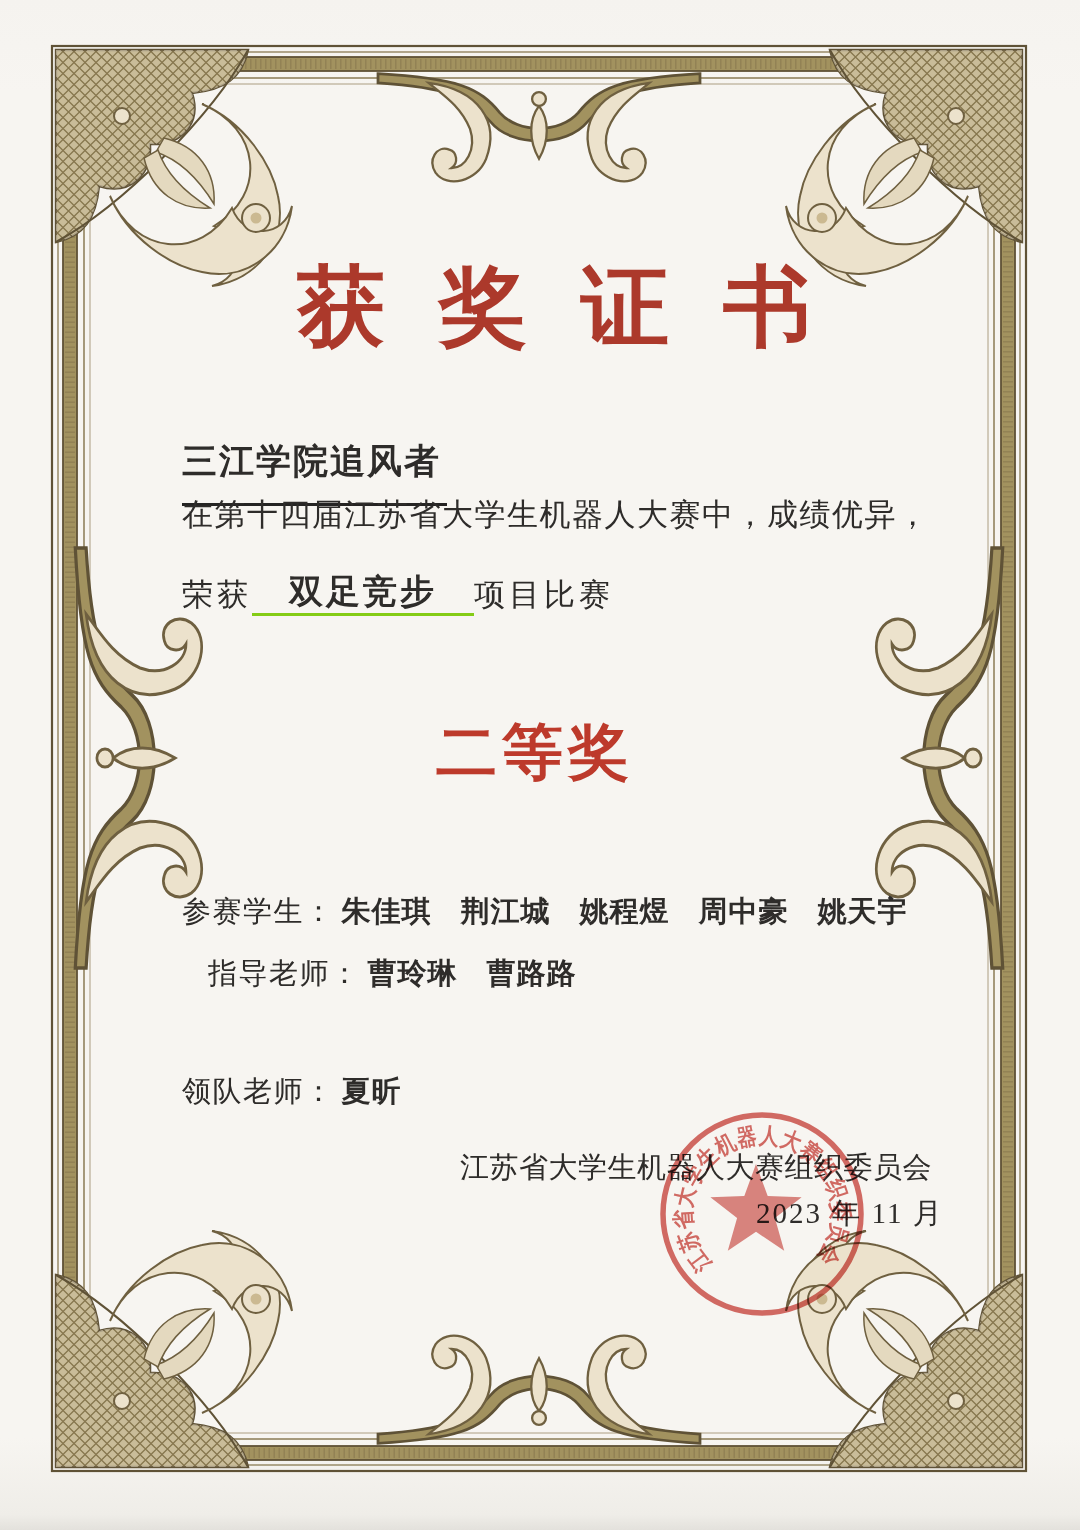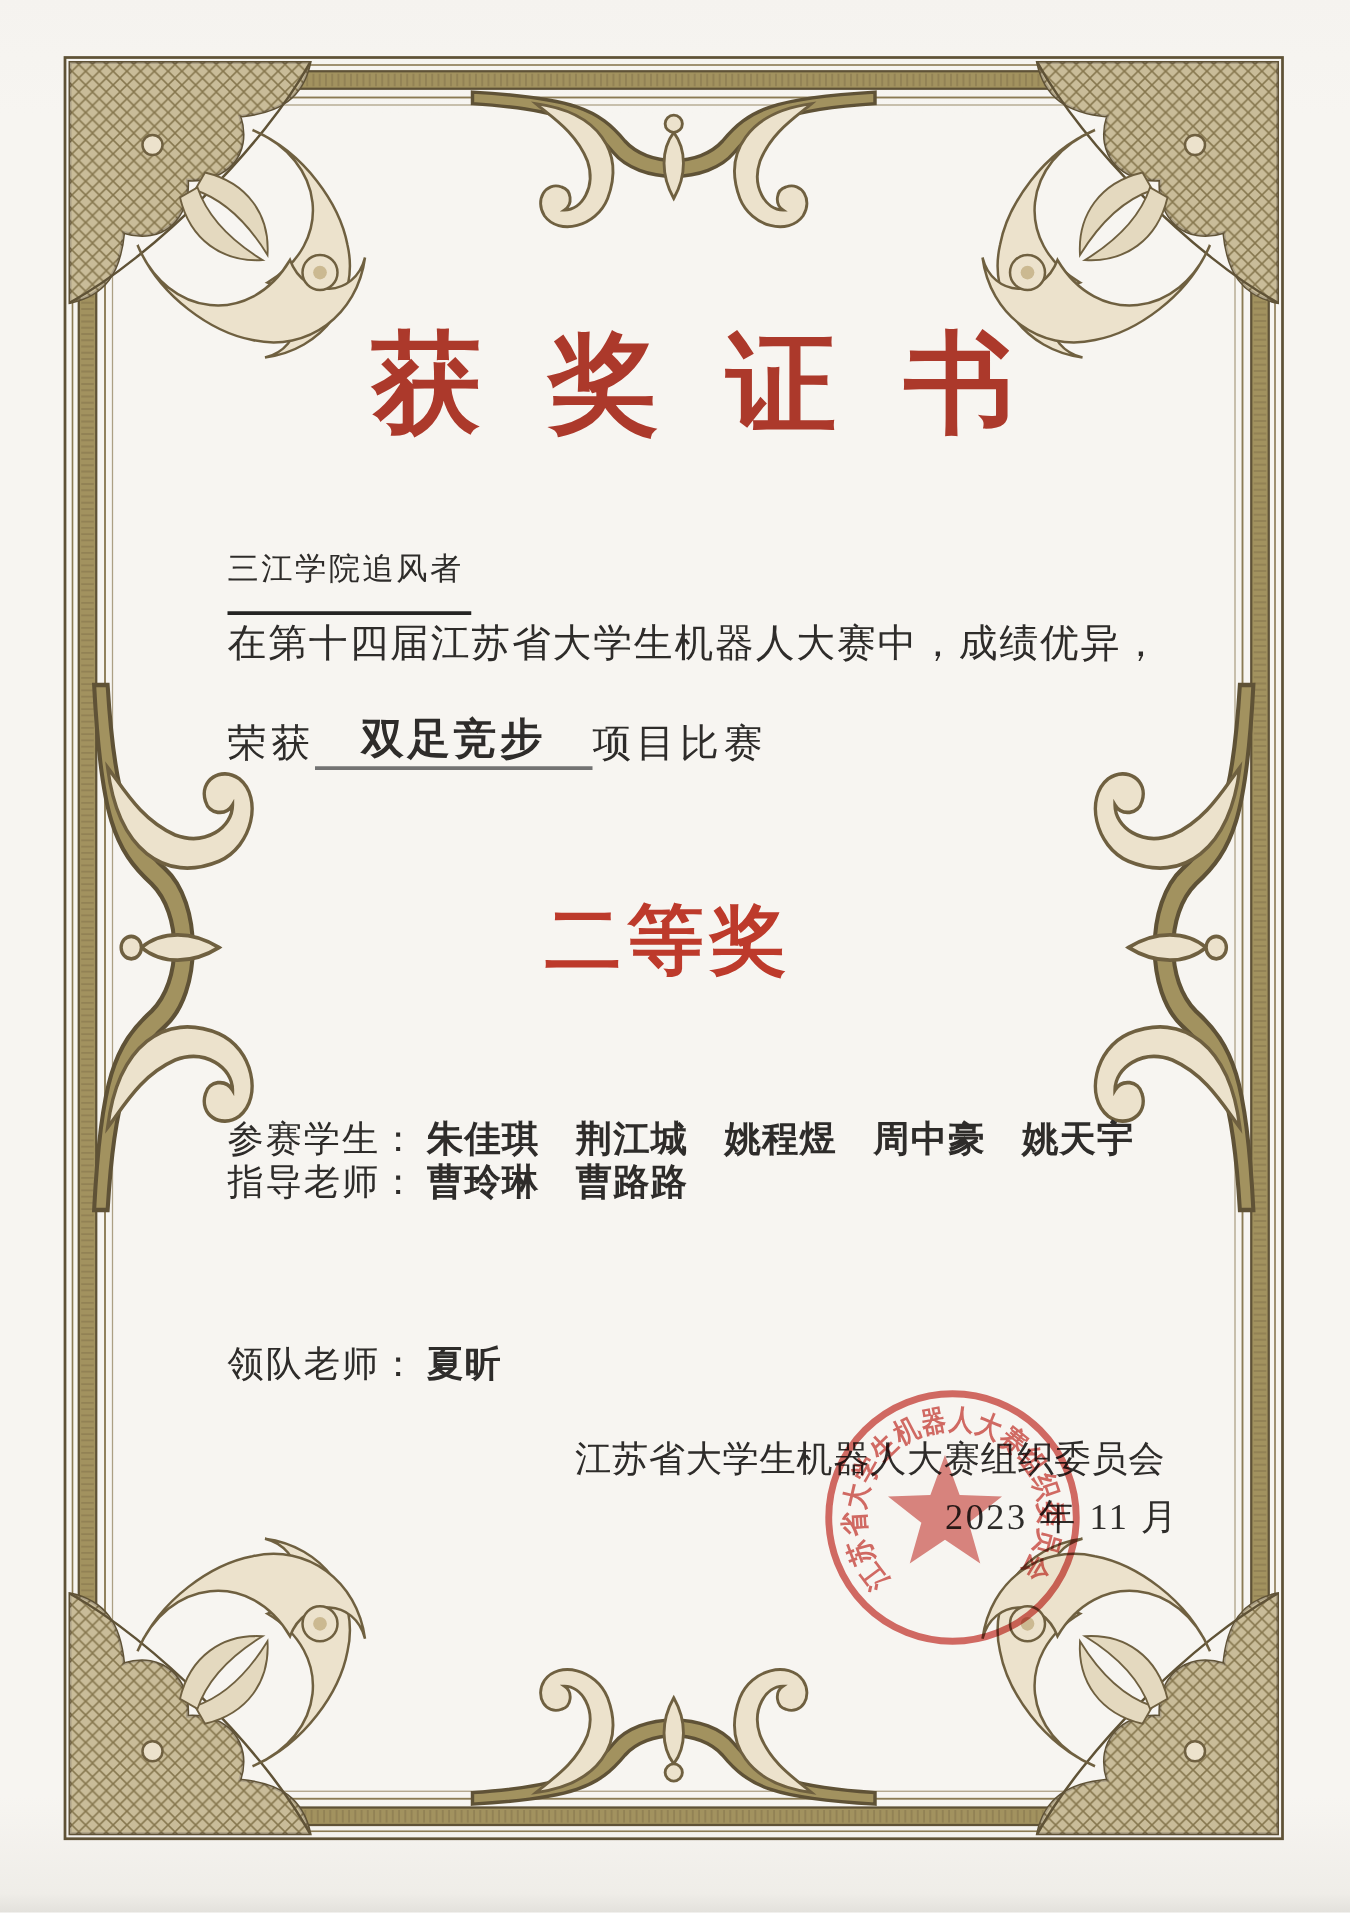--- a/index.html
+++ b/index.html
@@ -29,42 +29,42 @@
   .orn-cream{fill:var(--border-cream);stroke:#6f6040;stroke-width:2;}
   .orn-leaf{fill:#e4d9bf;stroke:#6f6040;stroke-width:1.5;}
   .orn-eye{fill:#cbb991;}
   .txt{position:absolute;z-index:2;white-space:nowrap;}
   .title{
     top:248px;left:-13px;width:100%;text-align:center;
     font-size:88px;font-weight:700;color:var(--title-red);
     letter-spacing:54px;padding-left:54px;
   }
   .recipient{
-    top:438px;left:182px;font-size:25px;font-weight:400;
+    top:438px;left:182px;font-size:35px;font-weight:700;
     letter-spacing:2px;border-bottom:3px solid #252423;padding:0 6px 18px 0;
   }
   .line1{top:494px;left:182px;font-size:31px;letter-spacing:1.5px;}
   .line3{top:571px;left:182px;font-size:31px;letter-spacing:4px;}
   .blank{
     display:inline-block;width:222px;text-align:center;
-    border-bottom:3px solid #737373;height:42px;line-height:40px;vertical-align:bottom;
+    border-bottom:3px solid #84cc16;height:42px;line-height:40px;vertical-align:bottom;
     font-family:"Liberation Sans", sans-serif;font-weight:700;font-size:34px;letter-spacing:3px;
   }
   .award{
     top:712px;left:-10px;width:100%;text-align:center;
     font-family:"Liberation Sans", sans-serif;font-weight:700;
     font-size:61px;color:var(--award-red);letter-spacing:5px;padding-left:5px;
   }
   .row{position:absolute;left:182px;z-index:2;white-space:nowrap;font-size:29px;}
   .row .label{letter-spacing:1.5px;}
   .names{display:inline-flex;gap:29px;margin-left:7px;}
   .names.tight{}
   .name{font-family:"Liberation Sans", sans-serif;font-weight:700;letter-spacing:1px;}
   .row-students{top:892px;}
-  .row-advisors{top:926px;}
+  .row-advisors{top:954px;margin-left:26px;}
   .row-leader{top:1072px;}
   .issuer{top:1148px;right:148px;font-size:29px;letter-spacing:.5px;}
   .date{top:1194px;left:756px;font-size:29px;letter-spacing:2px;}
   .seal-svg{position:absolute;left:650px;top:1102px;z-index:3;mix-blend-mode:multiply;}
   .seal-ring{fill:none;stroke:var(--seal-red);stroke-width:5.5;}
   .seal-star{fill:var(--seal-red);opacity:.82;}
   .seal-text{fill:var(--seal-red);font-size:23px;font-weight:700;
     font-family:"Liberation Sans", sans-serif;letter-spacing:1px;}
 </style>
 </head>

